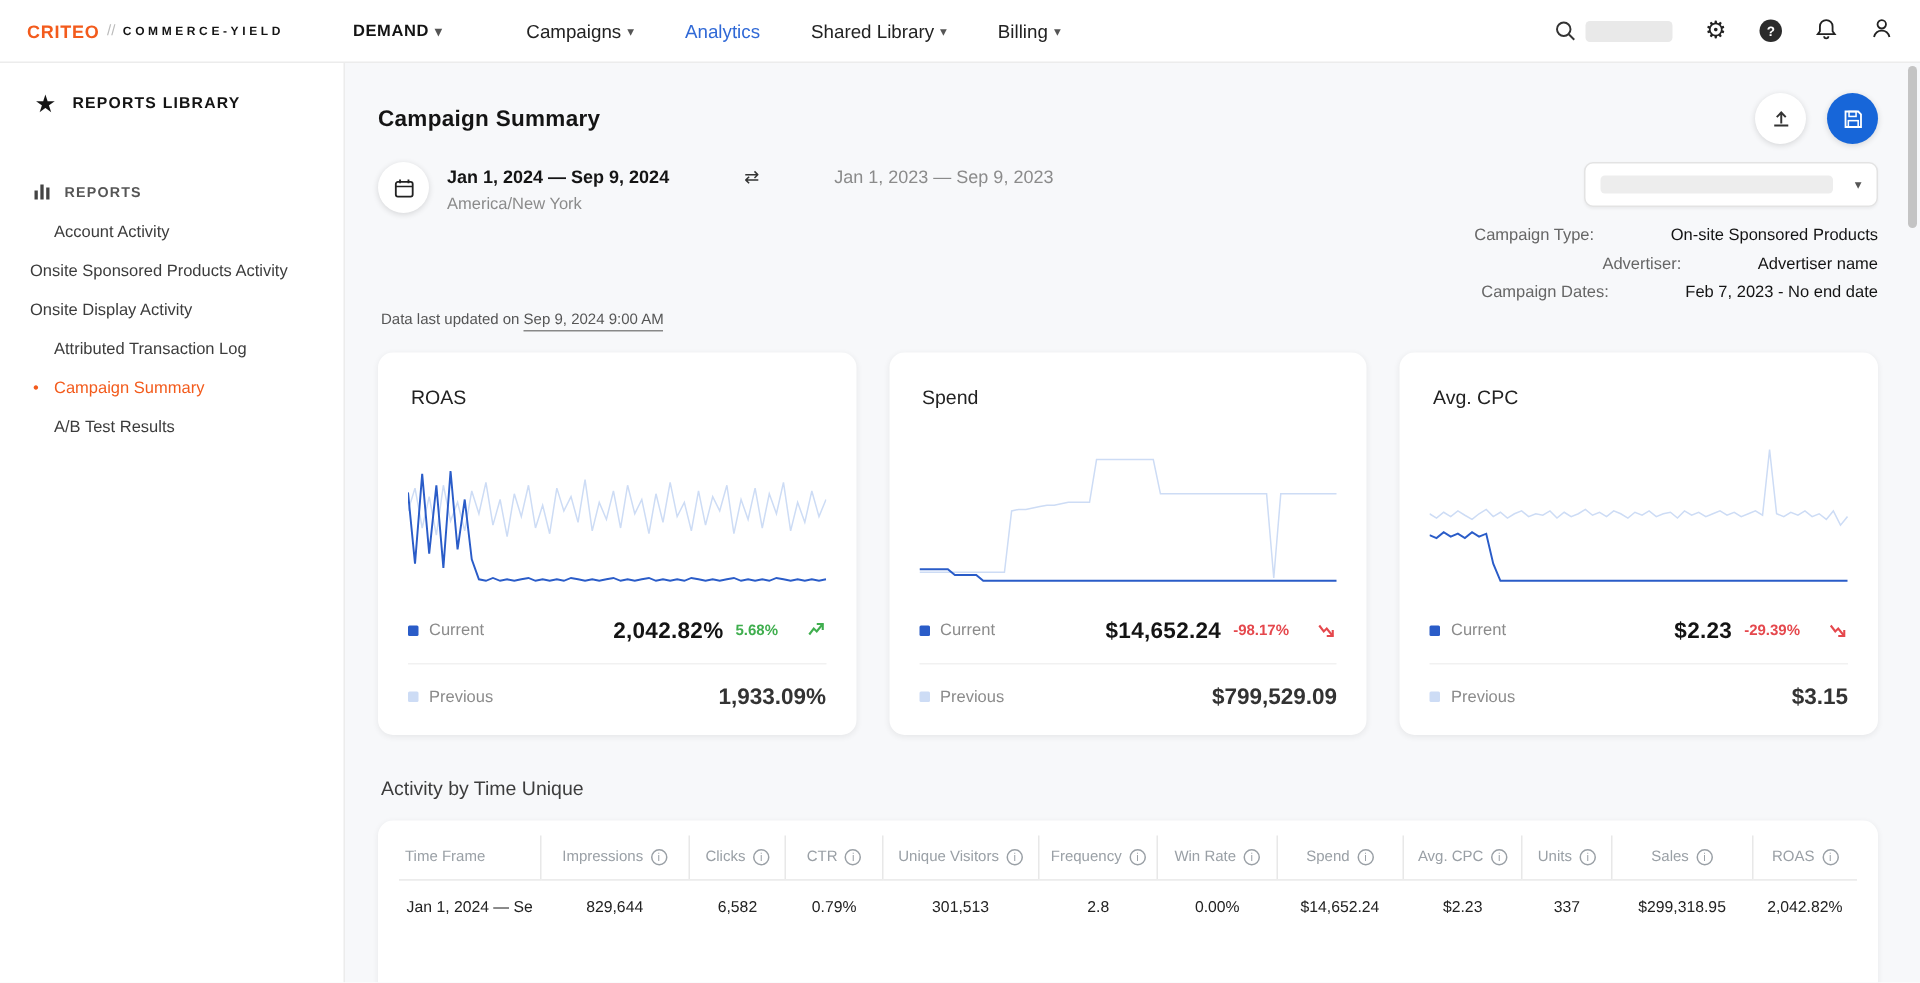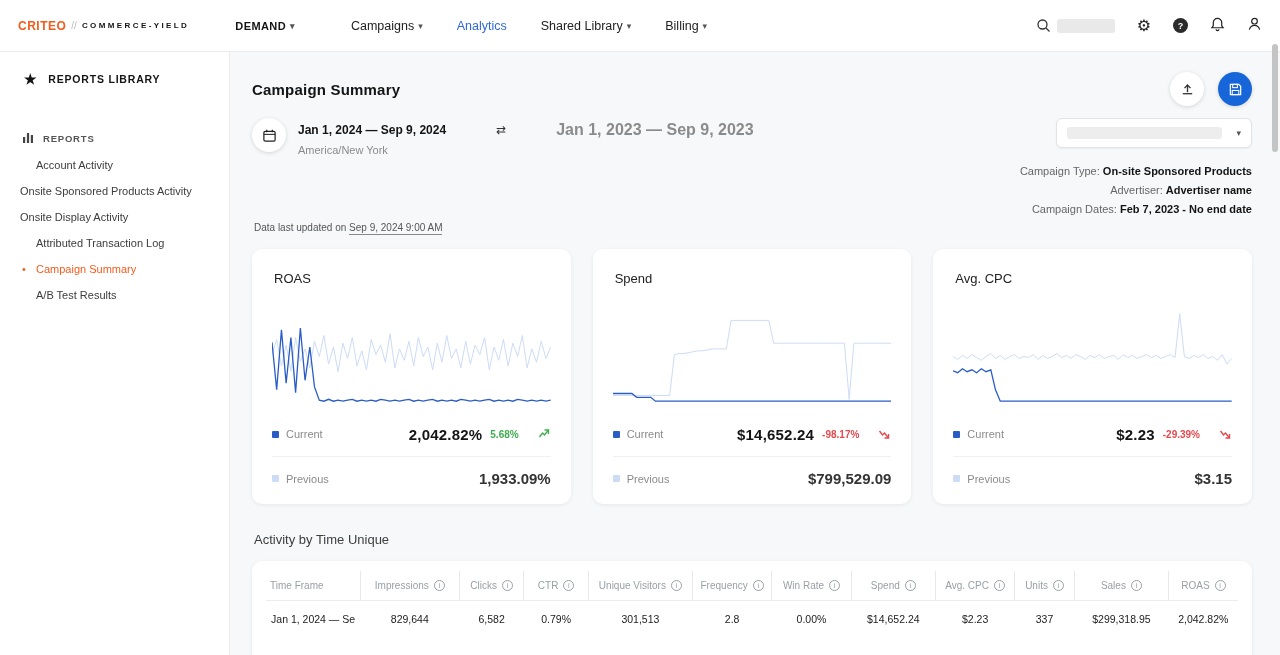--- a/index.html
+++ b/index.html
@@ -1,21 +1,21 @@
 <!DOCTYPE html>
 <html style="--brand-orange: #f35b1c; --nav-active-blue: #3069d6; --spark-current: #2a5cc8; --spark-previous: #cddcf5; --positive: #3fae4e; --negative: #e5484d;"><head>
 <meta charset="utf-8">
 <style>
   * { box-sizing: border-box; margin: 0; padding: 0; }
   html, body { width: 1280px; height: 655px; overflow: hidden; }
   body { font-family: "Liberation Sans", sans-serif; background: #fff; position: relative; }
   button { background: none; border: none; cursor: pointer; font-family: inherit; padding: 0; }
 
   
-  .topnav { height: 52px; display: flex; align-items: center; padding: 0 18px; background: #fff; border-bottom: 1px solid #ececec; }
+  .topnav { height: 42px; display: flex; align-items: center; padding: 0 18px; background: #fff; border-bottom: 1px solid #ececec; }
   .logo { display: flex; align-items: center; cursor: pointer; }
   .logo .brand { color: var(--brand-orange); font-weight: 700; font-size: 12px; letter-spacing: .5px; }
   .logo .logo-sep { color: #bbb; font-size: 10px; margin: 0 5px; }
   .logo .logo-suffix { font-size: 8px; letter-spacing: 2.4px; font-weight: 600; color: #141414; }
   .context-switcher { margin-left: 46px; font-size: 11px; font-weight: 700; letter-spacing: .4px; color: #141414; display: flex; align-items: center; }
   .caret { font-size: 9px; color: #555; margin-left: 4px; }
   .nav-items { margin-left: 56px; display: flex; gap: 34px; align-items: center; }
   .nav-item { font-size: 12.5px; color: #222; display: flex; align-items: center; }
   .nav-item.active { color: var(--nav-active-blue); }
   .nav-right { margin-left: auto; display: flex; align-items: center; gap: 22px; }
@@ -41,31 +41,31 @@
   .page-header h1 { font-size: 15px; font-weight: 700; color: #141414; letter-spacing: .2px; }
   .header-actions { margin-left: auto; display: flex; gap: 14px; }
   .icon-btn { width: 34px; height: 34px; border-radius: 50%; background: #fff; box-shadow: 0 1px 4px rgba(0,0,0,.14); display: flex; align-items: center; justify-content: center; }
   .icon-btn.blue { background: #1766d9; }
 
   .filters-row { display: flex; align-items: flex-start; margin-top: 12px; }
   .date-texts { margin-left: 12px; padding-top: 3px; }
   .date-line { display: flex; align-items: center; font-size: 12px; gap: 43px; }
   .date-line .cur { font-weight: 700; color: #141414; }
   .swap-icon { margin: 0 7px; font-size: 12px; color: #333; }
-  .date-line .cmp { color: #8b8b8b; font-size: 16px; font-weight: bold; }
+  .date-line .cmp { color: #8b8b8b; font-size: 12px; }
   .tz { margin-top: 5px; color: #8b8b8b; font-size: 11px; }
   .dropdown { margin-left: auto; width: 196px; height: 30px; background: #fff; border: 1px solid #e3e3e3; border-radius: 6px; display: flex; align-items: center; padding: 0 10px; box-shadow: 0 1px 2px rgba(0,0,0,.05); }
   .redacted-bar { flex: 1; height: 12px; background: #ededed; border-radius: 3px; margin-right: 10px; }
 
   .meta-row { display: flex; align-items: flex-end; margin-top: 6px; }
   .last-updated { font-size: 10px; color: #555; padding-left: 2px; }
   .last-updated .ts { border-bottom: 1px solid #888; padding-bottom: 1px; }
   .campaign-info { margin-left: auto; text-align: right; font-size: 11px; line-height: 19px; margin-bottom: 14px; }
   .campaign-info .lbl { color: #666; }
-  .campaign-info .val { color: #141414; font-weight: 700; }
+  .campaign-info .val { color: #141414; font-weight: 400; margin-left: 48px; }
 
   
   .cards { display: flex; gap: 22px; margin-top: 16px; }
   .card { flex: 1; background: #fff; border-radius: 10px; box-shadow: 0 1px 4px rgba(0,0,0,.07); padding: 16px 20px 4px; height: 255px; display: flex; flex-direction: column; }
   .card-title { font-size: 13px; color: #222; margin: 6px 0 8px 2px; }
   svg.spark { width: 100%; height: 105px; margin-top: 8px; margin-bottom: auto; }
   .legend-row { display: flex; align-items: center; height: 44px; }
   .legend-row.previous { border-top: 1px solid #f1f1f1; }
   .sq { width: 7px; height: 7px; border-radius: 1px; flex-shrink: 0; }
   .cur-sq { background: var(--spark-current); }

